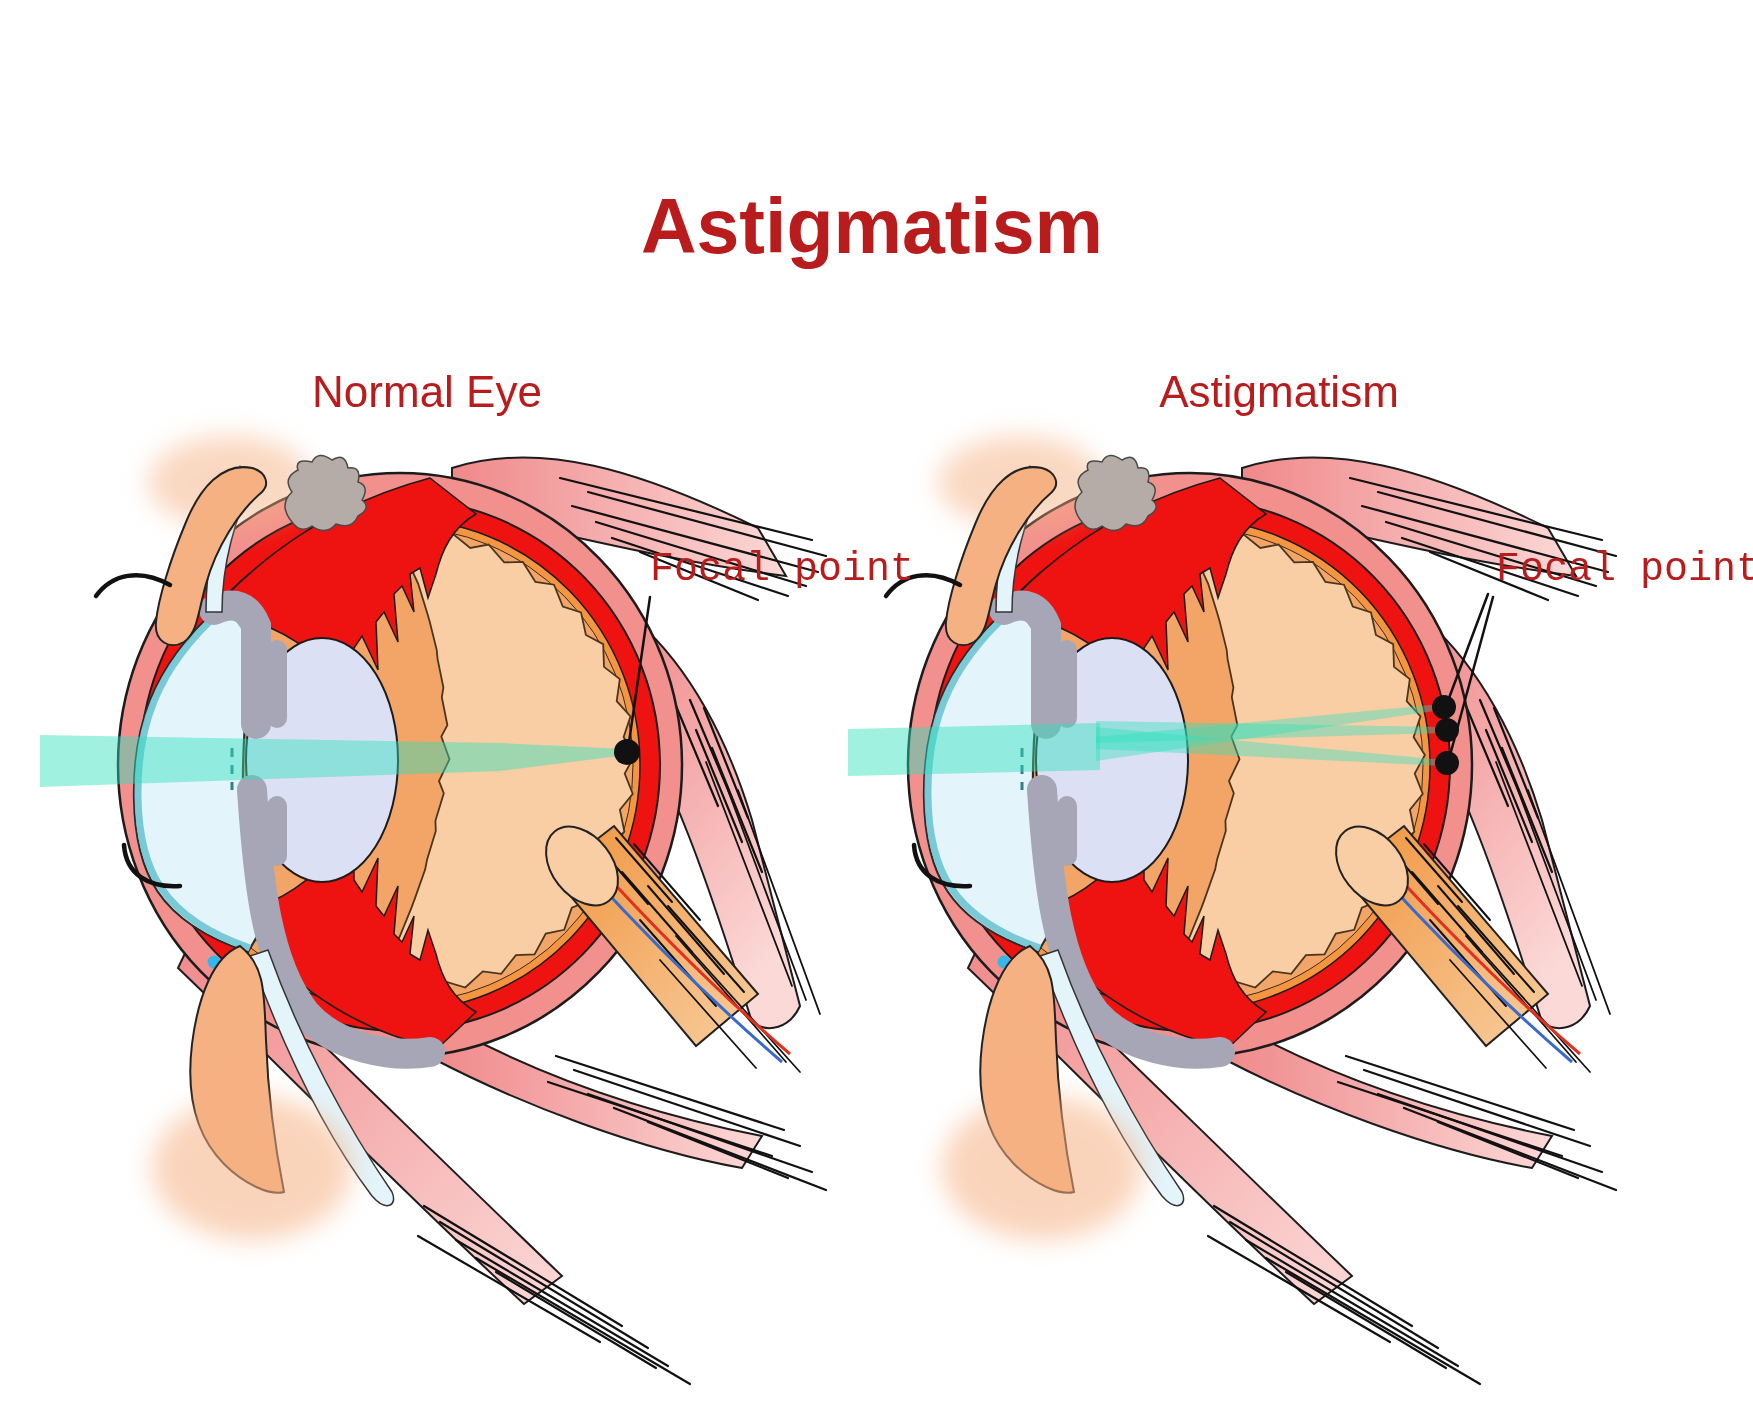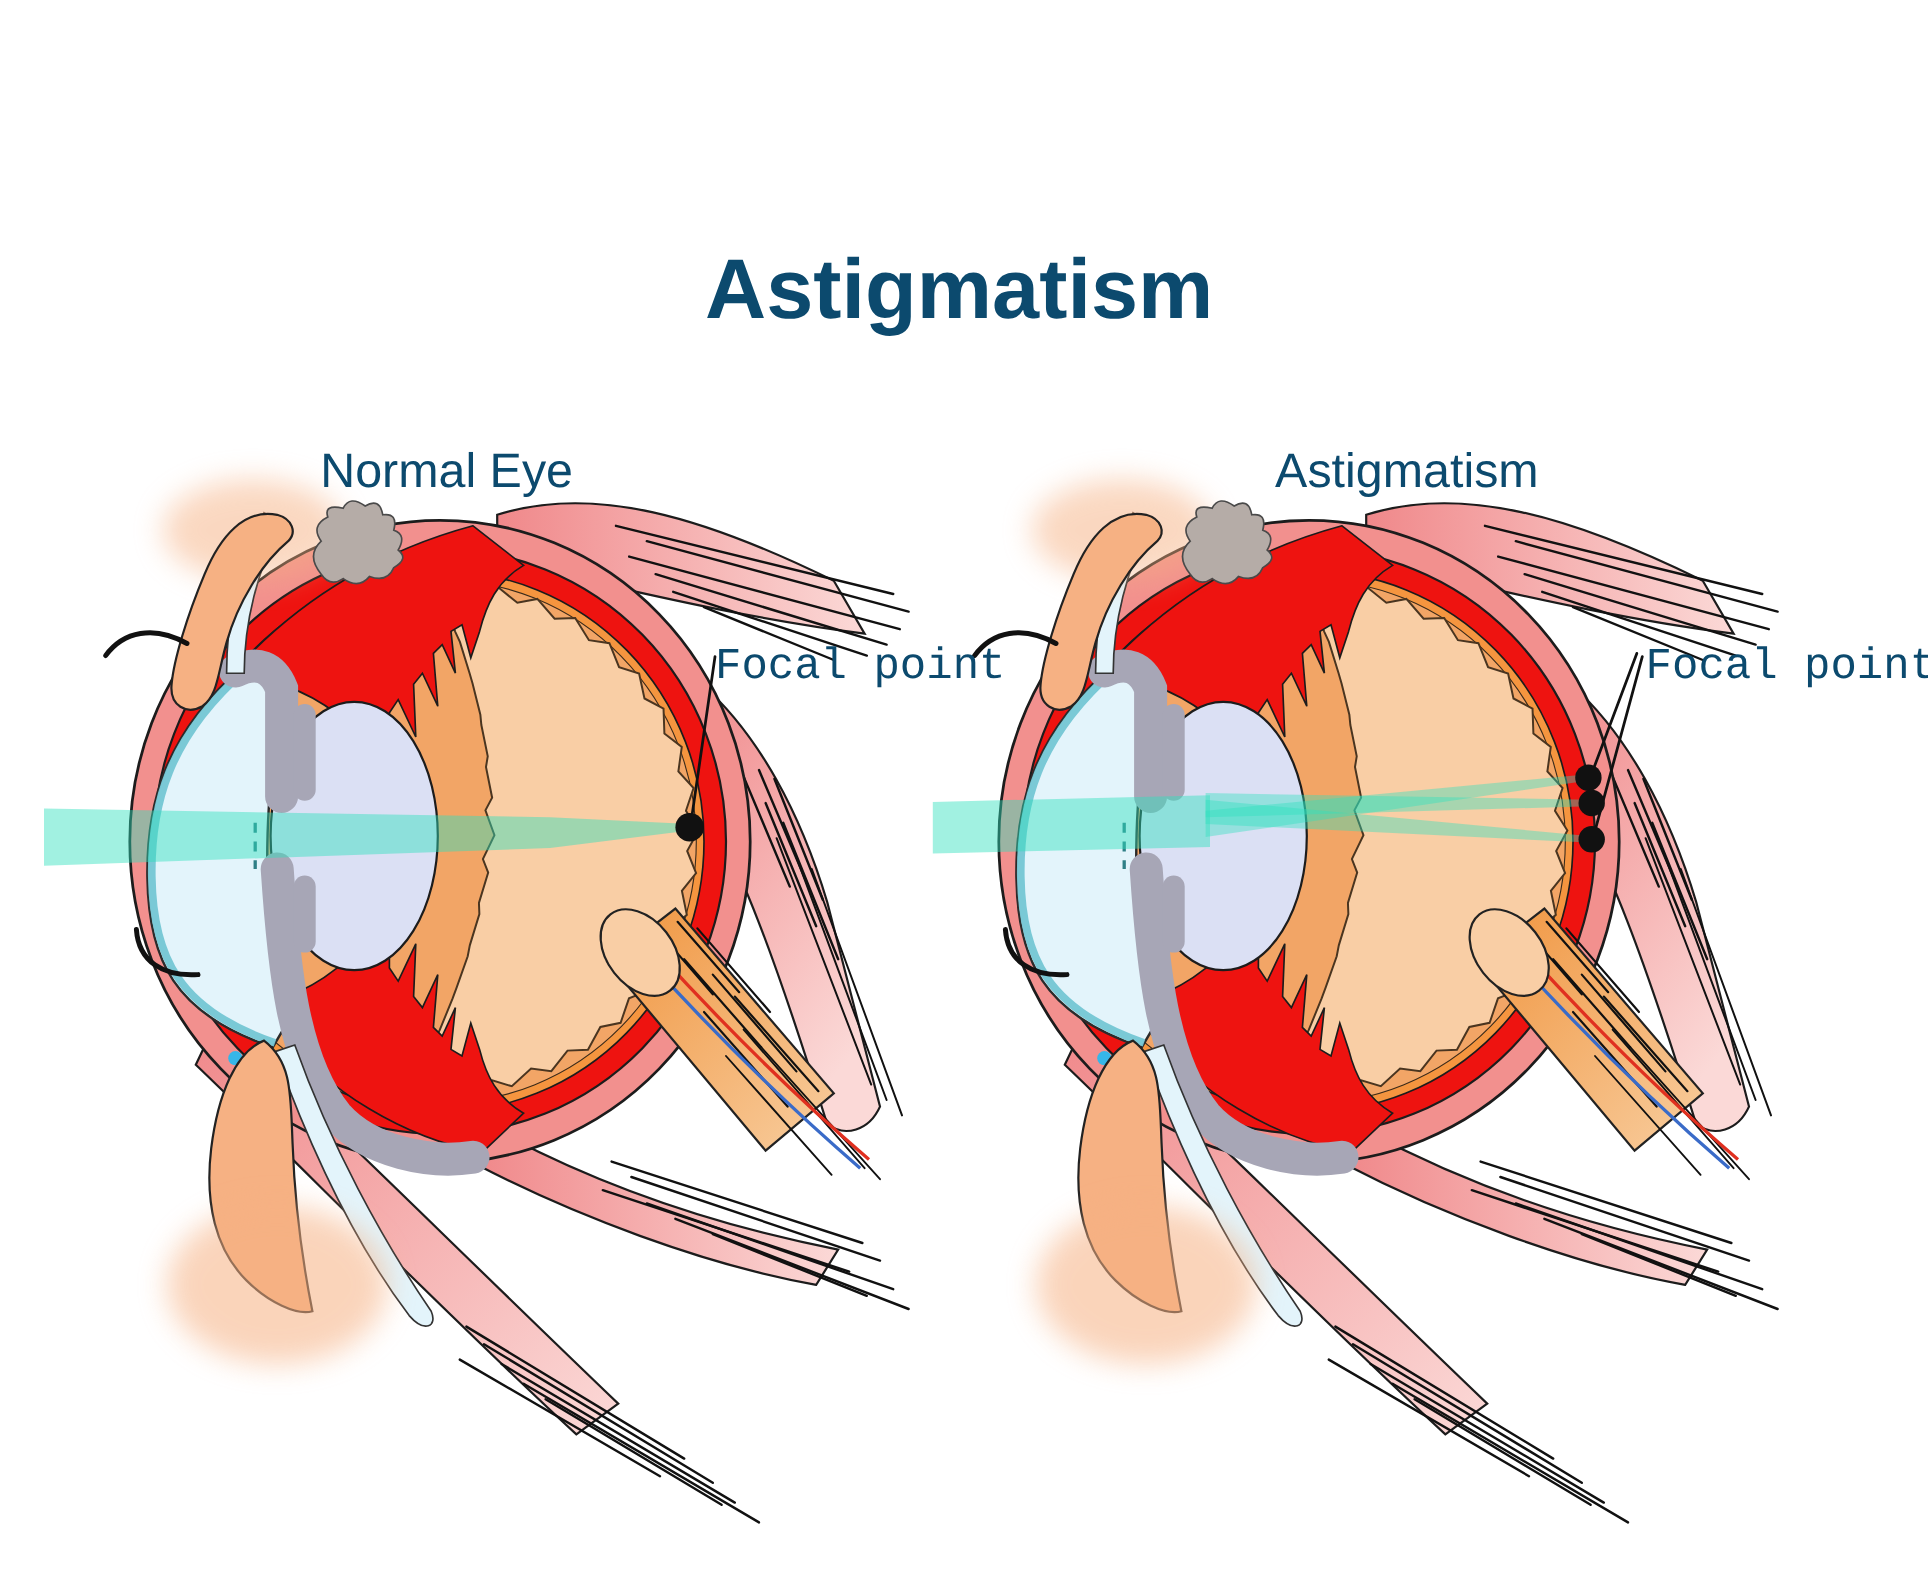--- a/index.html
+++ b/index.html
@@ -1,22 +1,22 @@
 <!DOCTYPE html>
 <html><head>
 <meta charset="utf-8">
 <style>
   html,body{margin:0;padding:0;}
   body{width:1753px;height:1426px;background:#ffffff;position:relative;overflow:hidden;
        font-family:"Liberation Sans", sans-serif;}
   svg{position:absolute;left:0;top:0;}
-  .lbl{position:absolute;color:#0c4a6e;white-space:nowrap;line-height:1.1;margin-top:37px;}
+  .lbl{position:absolute;color:#b91c1c;white-space:nowrap;line-height:1.1;}
   .title{font-size:77px;font-weight:bold;top:184px;left:872px;transform:translateX(-50%);}
   .panel-label{font-size:44px;top:368px;transform:translateX(-50%);}
-  #label-normal{left:406px;}
+  #label-normal{left:427px;}
   #label-astig{left:1279px;}
   .focal-label{font-size:40px;top:548px;font-family:Liberation Mono, monospace;}
   #focal-label-left{left:650px;}
   #focal-label-right{left:1496px;}
 </style>
 </head>
 <body>
 
 <svg width="1753" height="1426" viewBox="0 0 1753 1426">
   <defs>

